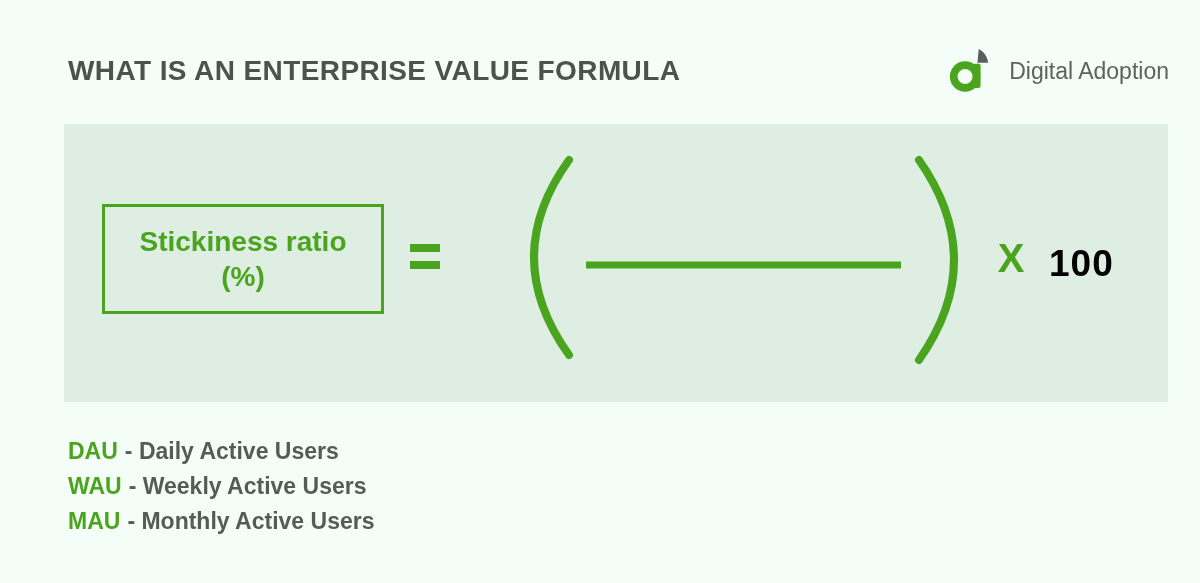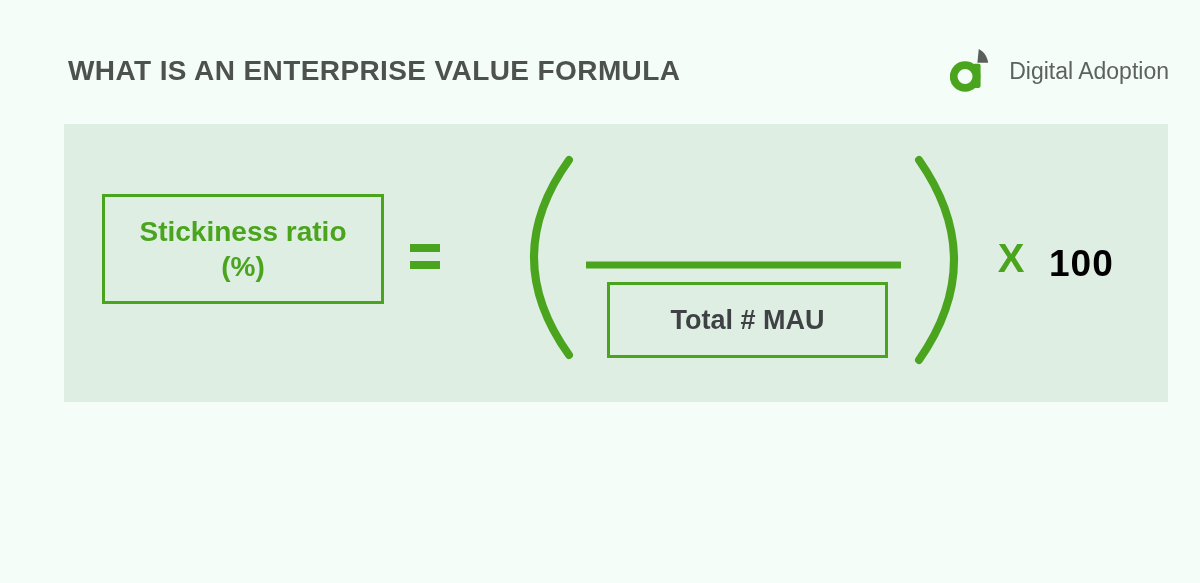--- a/index.html
+++ b/index.html
@@ -46,21 +46,21 @@
   }
   .green-box {
     position: absolute;
     border: 3px solid #4aa41e;
     display: flex;
     align-items: center;
     justify-content: center;
     text-align: center;
   }
   .result-box {
-    left: 38px; top: 70px;
+    left: 38px; top: 80px;
     width: 282px; height: 110px;
     color: #4aa41e;
     font-size: 28px;
     font-weight: 700;
     line-height: 1.25;
   }
   .numerator-box {
     left: 543px; top: 48px;
     width: 281px; height: 74px;
     color: #3e4245;
@@ -156,22 +156,30 @@
         <div>(%)</div>
       </div>
     </div>
 
     <div class="equals">
       <div class="eq-bar"></div>
       <div class="eq-bar"></div>
     </div>
 
 
-    <div class="green-box denominator-box">
-      <span>Total # MAU</span>
-    </div>
 
     <div class="times">X</div>
     <div class="multiplier">100</div>
   </div>
 
+  <div class="legend">
+    <div class="legend-row">
+      <span class="legend-term">DAU</span><span>- Daily Active Users</span>
+    </div>
+    <div class="legend-row">
+      <span class="legend-term">WAU</span><span>- Weekly Active Users</span>
+    </div>
+    <div class="legend-row">
+      <span class="legend-term">MAU</span><span>- Monthly Active Users</span>
+    </div>
+  </div>
 
 </div>
 
 </body></html>

